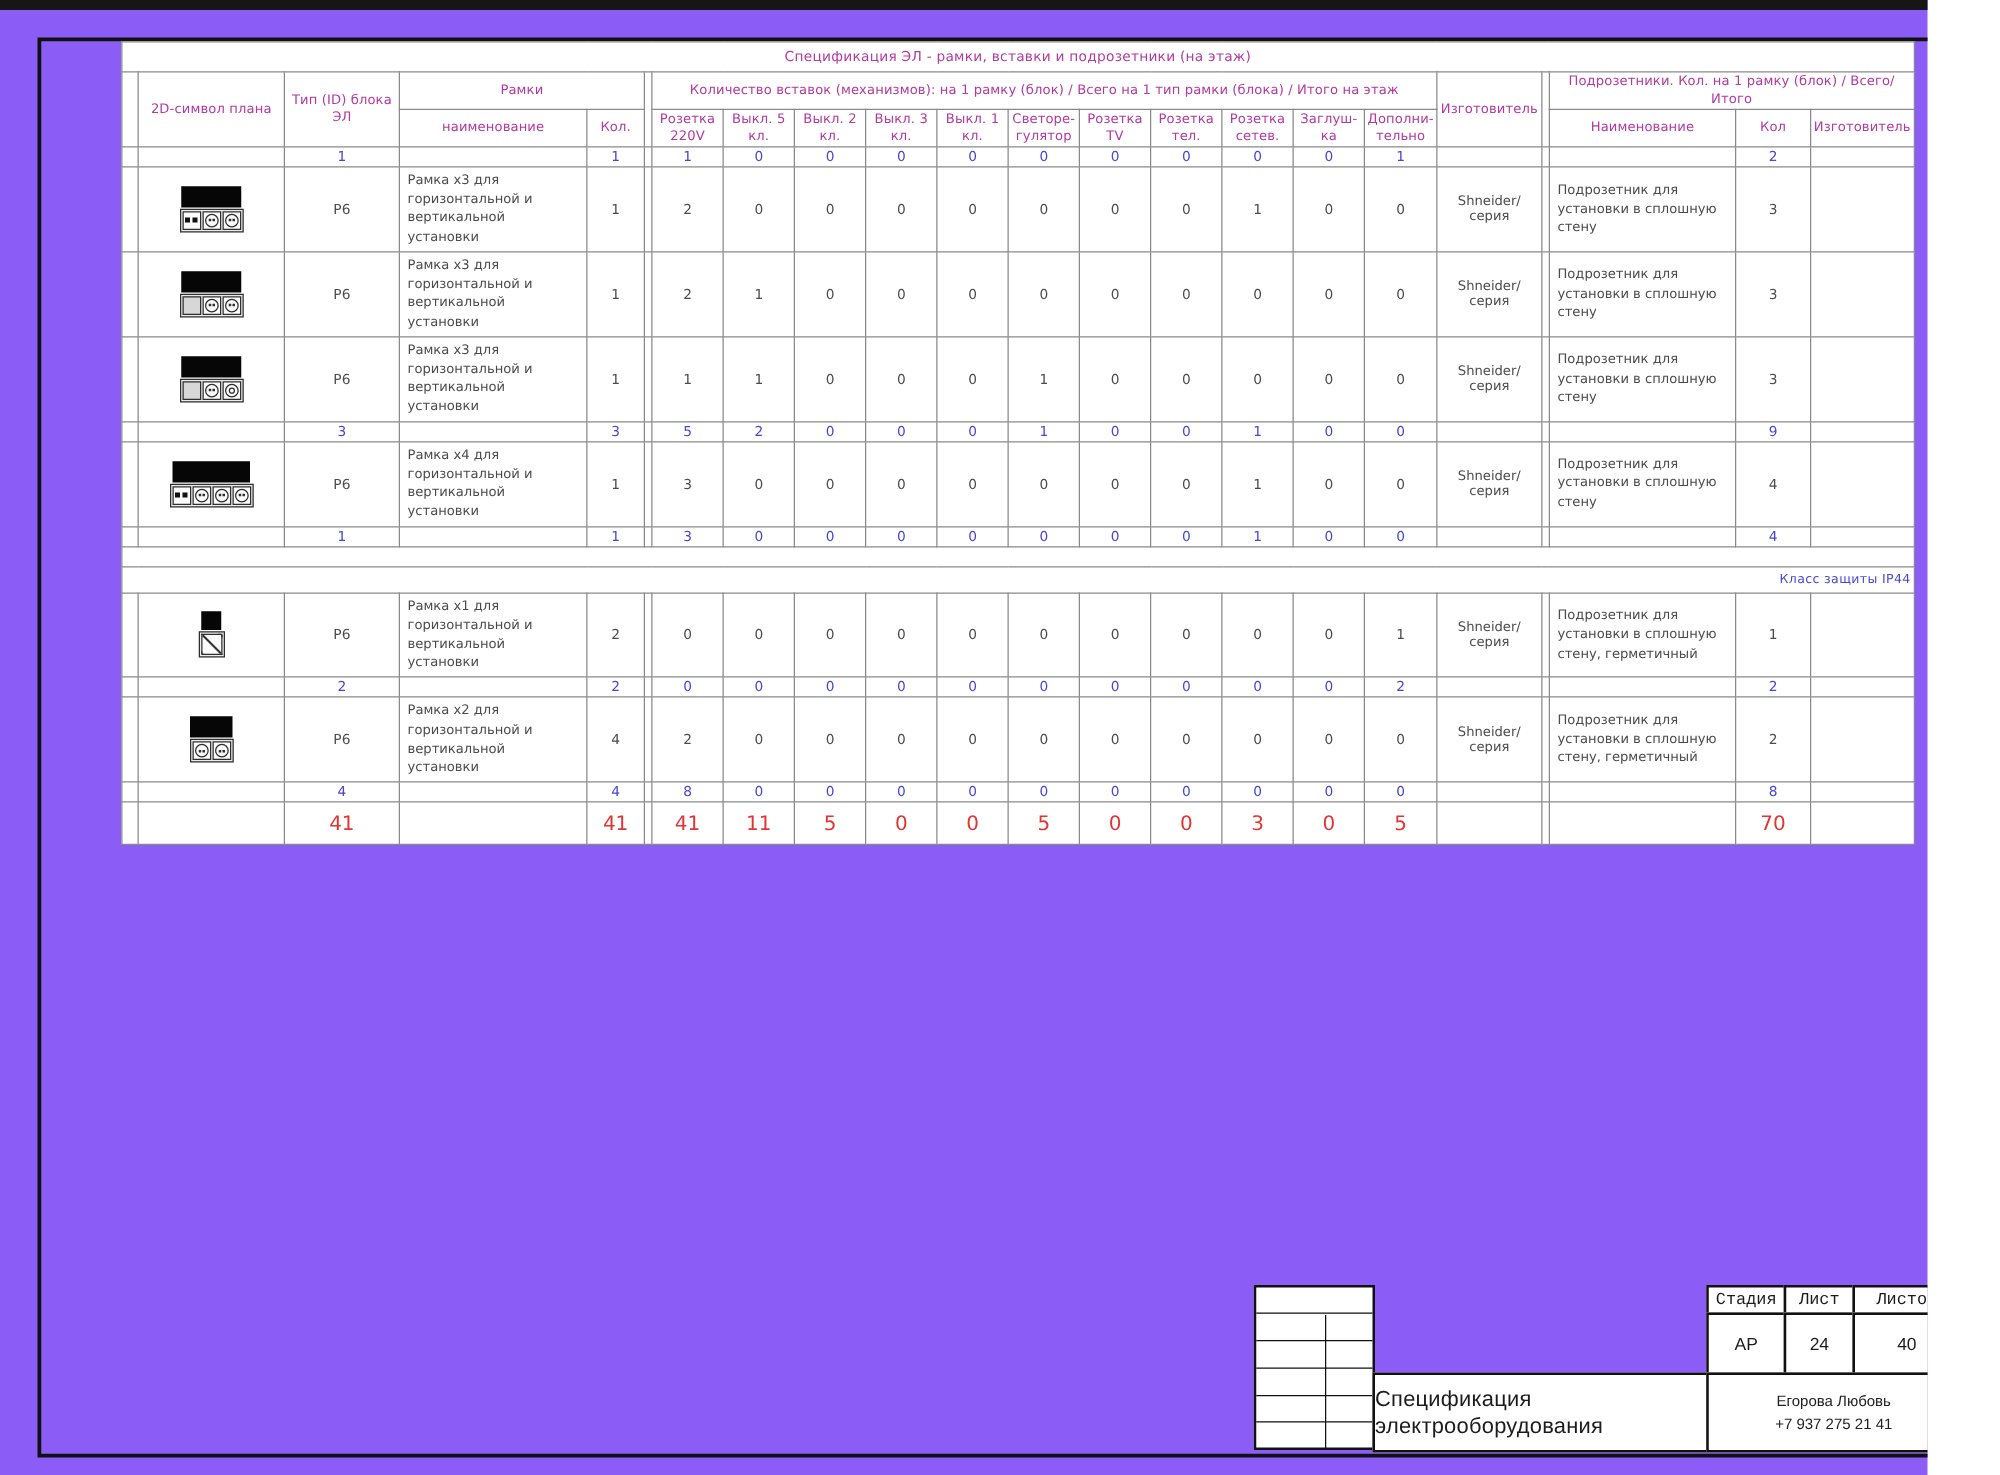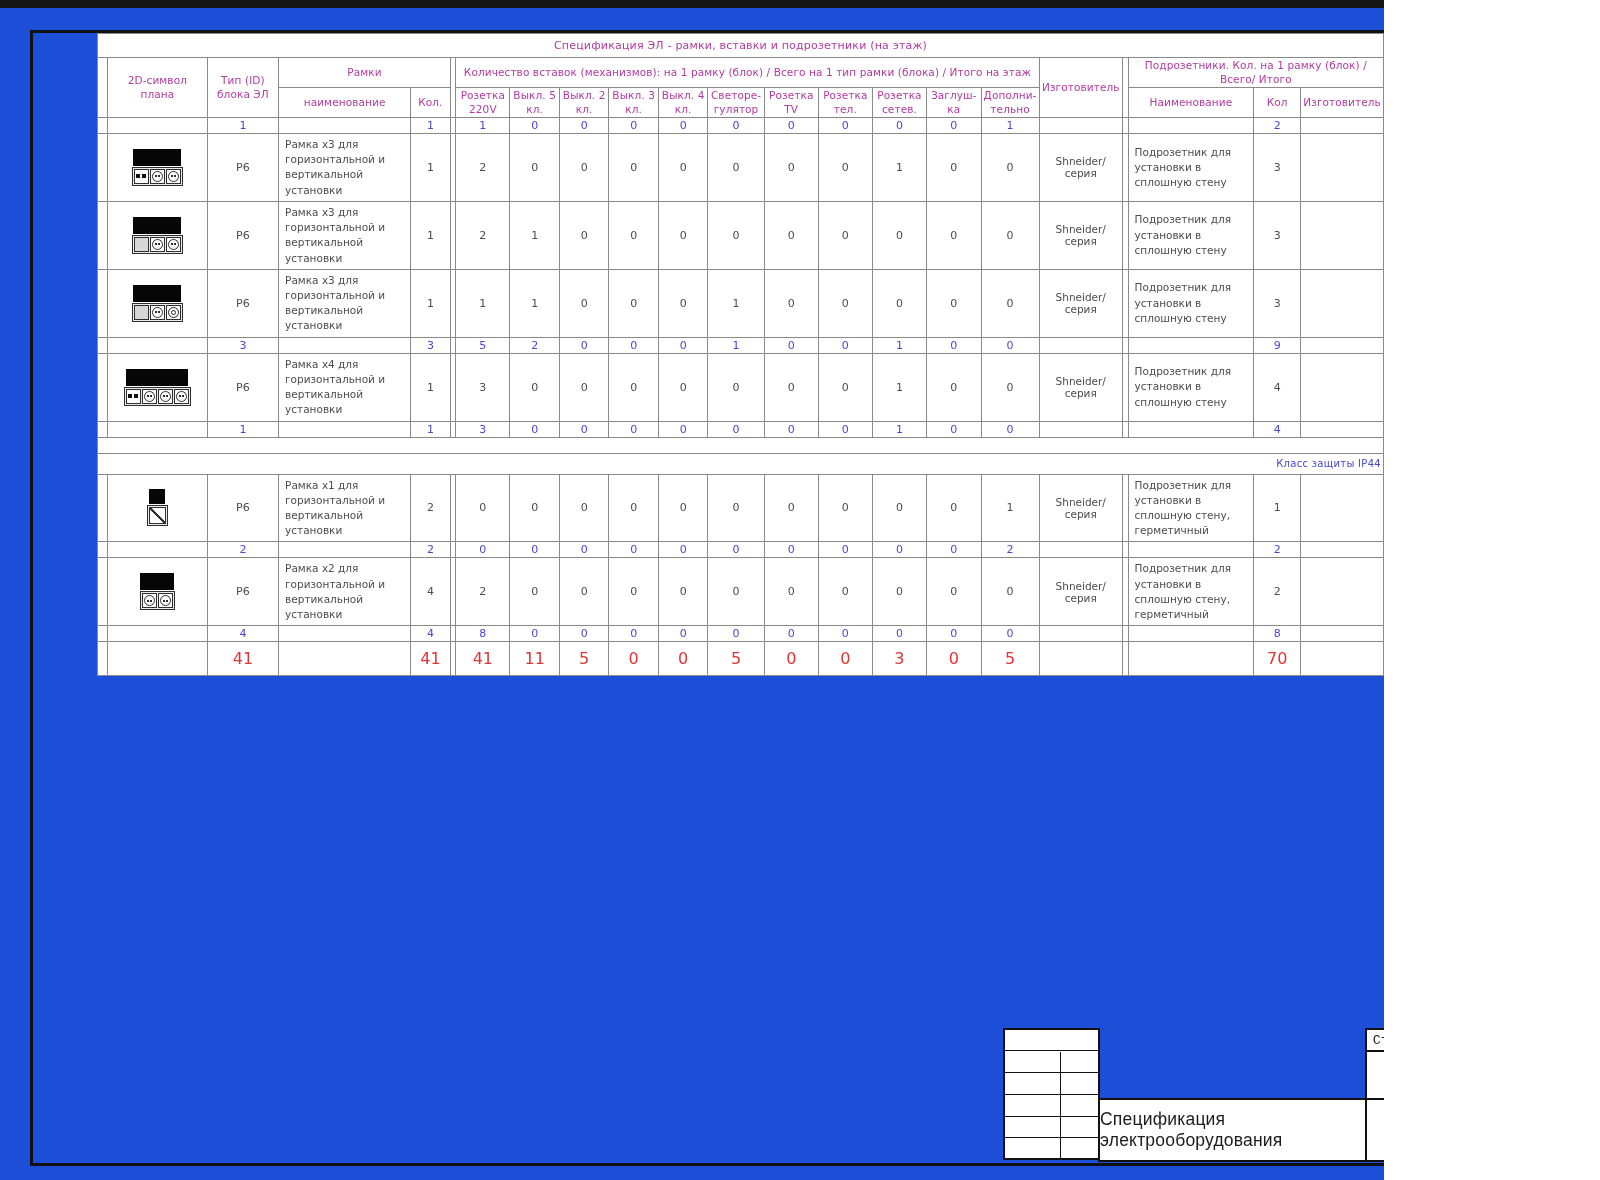--- a/index.html
+++ b/index.html
@@ -1,16 +1,16 @@
 <!DOCTYPE html>
 <html style="--magenta: #b23aa0; --blue: #4747d4; --red: #e23434; --ink: #4c4c4c;"><head>
 <meta charset="utf-8">
 <style>
   html,body{margin:0;padding:0;background:#ffffff;}
-  #page{position:relative;width:1384px;height:1180px;background:#1d4ed8;overflow:hidden;
+  #page{position:relative;width:1542px;height:1180px;background:#8b5cf6;overflow:hidden;
         font-family:"DejaVu Sans",sans-serif;}
   #topstrip{position:absolute;left:0;top:0;width:1600px;height:8px;background:#161616;}
   #frame{position:absolute;left:30px;top:30px;width:1557px;height:1136px;border:3px solid #111;box-sizing:border-box;}
 
   
   #tablewrap{position:absolute;left:97px;top:33px;}
   table.tbl{border-collapse:collapse;table-layout:fixed;background:#fff;}
   table.tbl td,table.tbl th{border:1px solid #8a8a8a;padding:0 2px;text-align:center;
       vertical-align:middle;font-weight:normal;overflow:hidden;box-sizing:border-box;}
   table.tbl{border:1.5px solid #555;}
@@ -126,21 +126,21 @@
             </th>
             <th class="hdr">
               <div>Выкл.  2</div>
               <div>кл.</div>
             </th>
             <th class="hdr">
               <div>Выкл.  3</div>
               <div>кл.</div>
             </th>
             <th class="hdr">
-              <div>Выкл.  4</div>
+              <div>Выкл.  1</div>
               <div>кл.</div>
             </th>
             <th class="hdr">
               <div>Светоре-</div>
               <div>гулятор</div>
             </th>
             <th class="hdr">
               <div>Розетка TV</div>
             </th>
             <th class="hdr">

